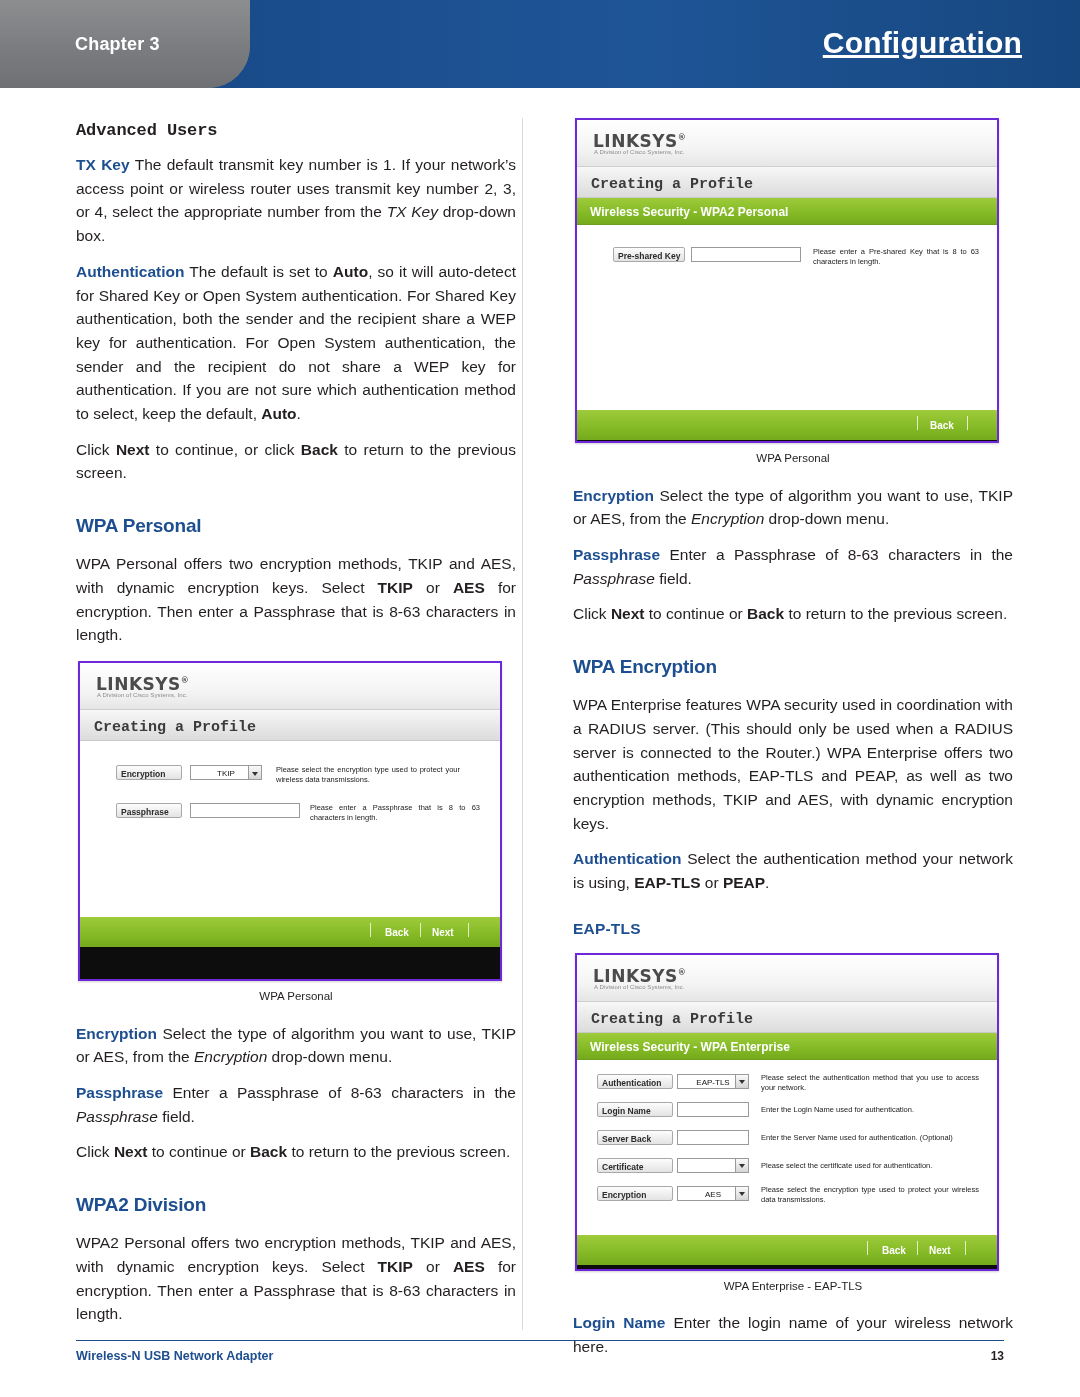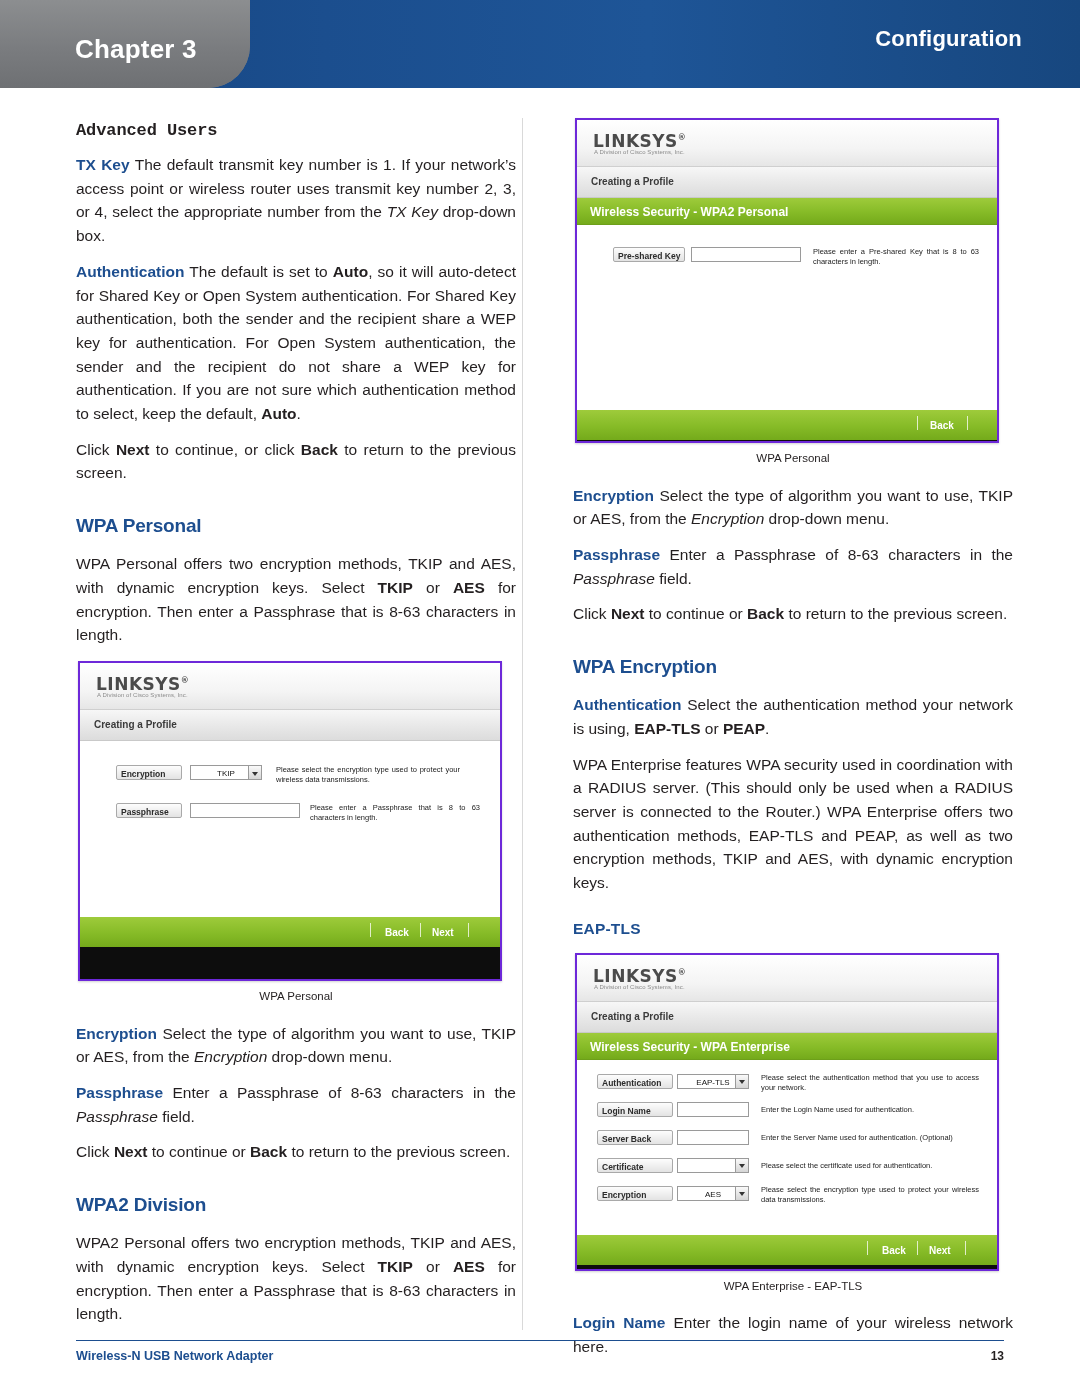--- a/index.html
+++ b/index.html
@@ -42,33 +42,34 @@
     position: absolute;
     top: 0; left: 0;
     width: 250px; height: 88px;
     background: linear-gradient(to bottom, #8c8e90 0%, #7a7c7f 55%, #6e7073 100%);
     border-radius: 0 0 42px 0;
   }
   .chapter-label {
     position: absolute;
     left: 75px;
     top: 34px;
-    font-size: 26px;
+    font-size: 18px;
     font-weight: bold;
     color: #ffffff;
     letter-spacing: 0.2px;
   }
   .page-title {
     position: absolute;
     right: 58px;
     top: 26px;
-    font-size: 22px;
+    font-size: 30px;
     font-weight: bold;
     color: #ffffff;
     letter-spacing: 0.2px;
+    text-decoration: underline;
   }
 
   
   .col {
     position: absolute;
     top: 118px;
     width: 440px;
     font-size: 15.5px;
     line-height: 1.53;
     text-align: justify;
@@ -155,23 +156,24 @@
   }
   .shot .bar-title {
     height: 30px;
     background: linear-gradient(to bottom, #f7f7f7 0%, #e9e9e9 50%, #dcdcdc 100%);
     border-bottom: 1px solid #c9c9c9;
     position: relative;
   }
   .bar-title span {
     position: absolute;
     left: 14px; top: 7px;
-    font-size: 10px;
+    font-size: 15px;
     font-weight: bold;
     color: #3b3b3b;
+    font-family: Liberation Mono, monospace;
   }
   .shot .bar-green {
     height: 26px;
     background: linear-gradient(to bottom, #9ecb3b 0%, #86bb27 55%, #74aa1b 100%);
     position: relative;
     border-bottom: 1px solid #6d9f1a;
   }
   .bar-green span {
     position: absolute;
     left: 13px; top: 5px;
@@ -378,23 +380,23 @@
   <div class="caption">WPA Personal</div>
 
   <p><span class="kw">Encryption</span><span>  Select the type of algorithm you want to use, TKIP or AES, from the </span><span class="i">Encryption</span><span> drop-down menu.</span></p>
 
   <p><span class="kw">Passphrase</span><span>  Enter a Passphrase of 8-63 characters in the </span><span class="i">Passphrase</span><span> field.</span></p>
 
   <p><span>Click </span><span class="b">Next</span><span> to continue or </span><span class="b">Back</span><span> to return to the previous screen.</span></p>
 
   <h2 class="sec-blue">WPA Encryption</h2>
 
+  <p>WPA Enterprise features WPA security used in coordination with a RADIUS server. (This should only be used when a RADIUS server is connected to the Router.) WPA Enterprise offers two authentication methods, EAP-TLS and PEAP, as well as two encryption methods, TKIP and AES, with dynamic encryption keys.</p>
+
   <p><span class="kw">Authentication</span><span> Select the authentication method your network is using, </span><span class="b">EAP-TLS</span><span> or </span><span class="b">PEAP</span><span>.</span></p>
-
-  <p>WPA Enterprise features WPA security used in coordination with a RADIUS server. (This should only be used when a RADIUS server is connected to the Router.) WPA Enterprise offers two authentication methods, EAP-TLS and PEAP, as well as two encryption methods, TKIP and AES, with dynamic encryption keys.</p>
 
   <h3 class="sec-blue-sm">EAP-TLS</h3>
 
   <div class="shot" style="width:424px;height:318px;margin:10px 0 0 2px;">
     <div class="lk-top">
       <div class="lk-logo"><span>LINKSYS</span><sup>®</sup></div>
       <div class="lk-sub">A Division of Cisco Systems, Inc.</div>
     </div>
     <div class="bar-title">
       <span>Creating a Profile</span>

